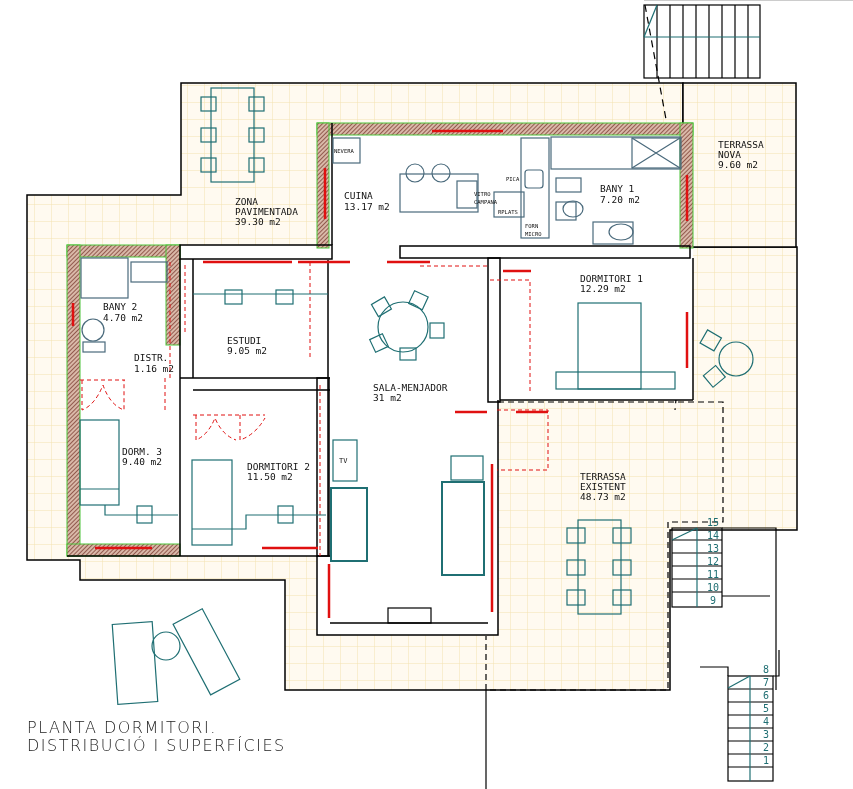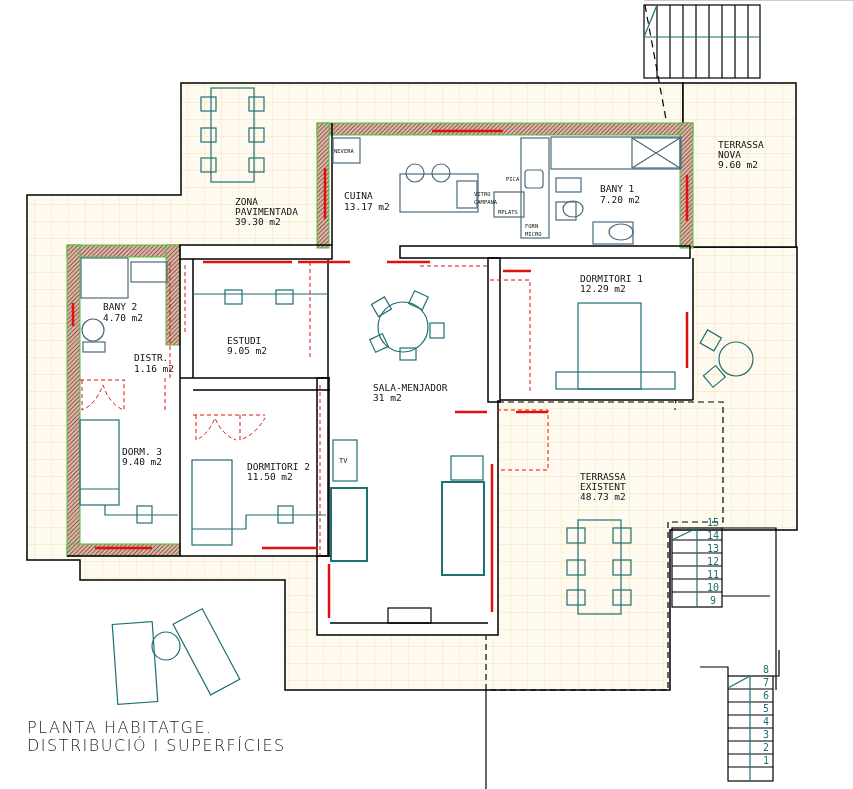--- a/index.html
+++ b/index.html
@@ -302,14 +302,14 @@
       <text class="room-label" x="247" y="480">11.50  m2</text>
     </g>
     <g>
       <text class="room-label" x="580" y="480">TERRASSA</text>
       <text class="room-label" x="580" y="490">EXISTENT</text>
       <text class="room-label" x="580" y="500">48.73  m2</text>
     </g>
   </g>
 </svg>
 
-<div class="title-line t1">PLANTA  HABITATGE.</div>
+<div class="title-line t1">PLANTA  DORMITORI.</div>
 <div class="title-line t2">DISTRIBUCIÓ  I  SUPERFÍCIES</div>
 
 </body></html>

